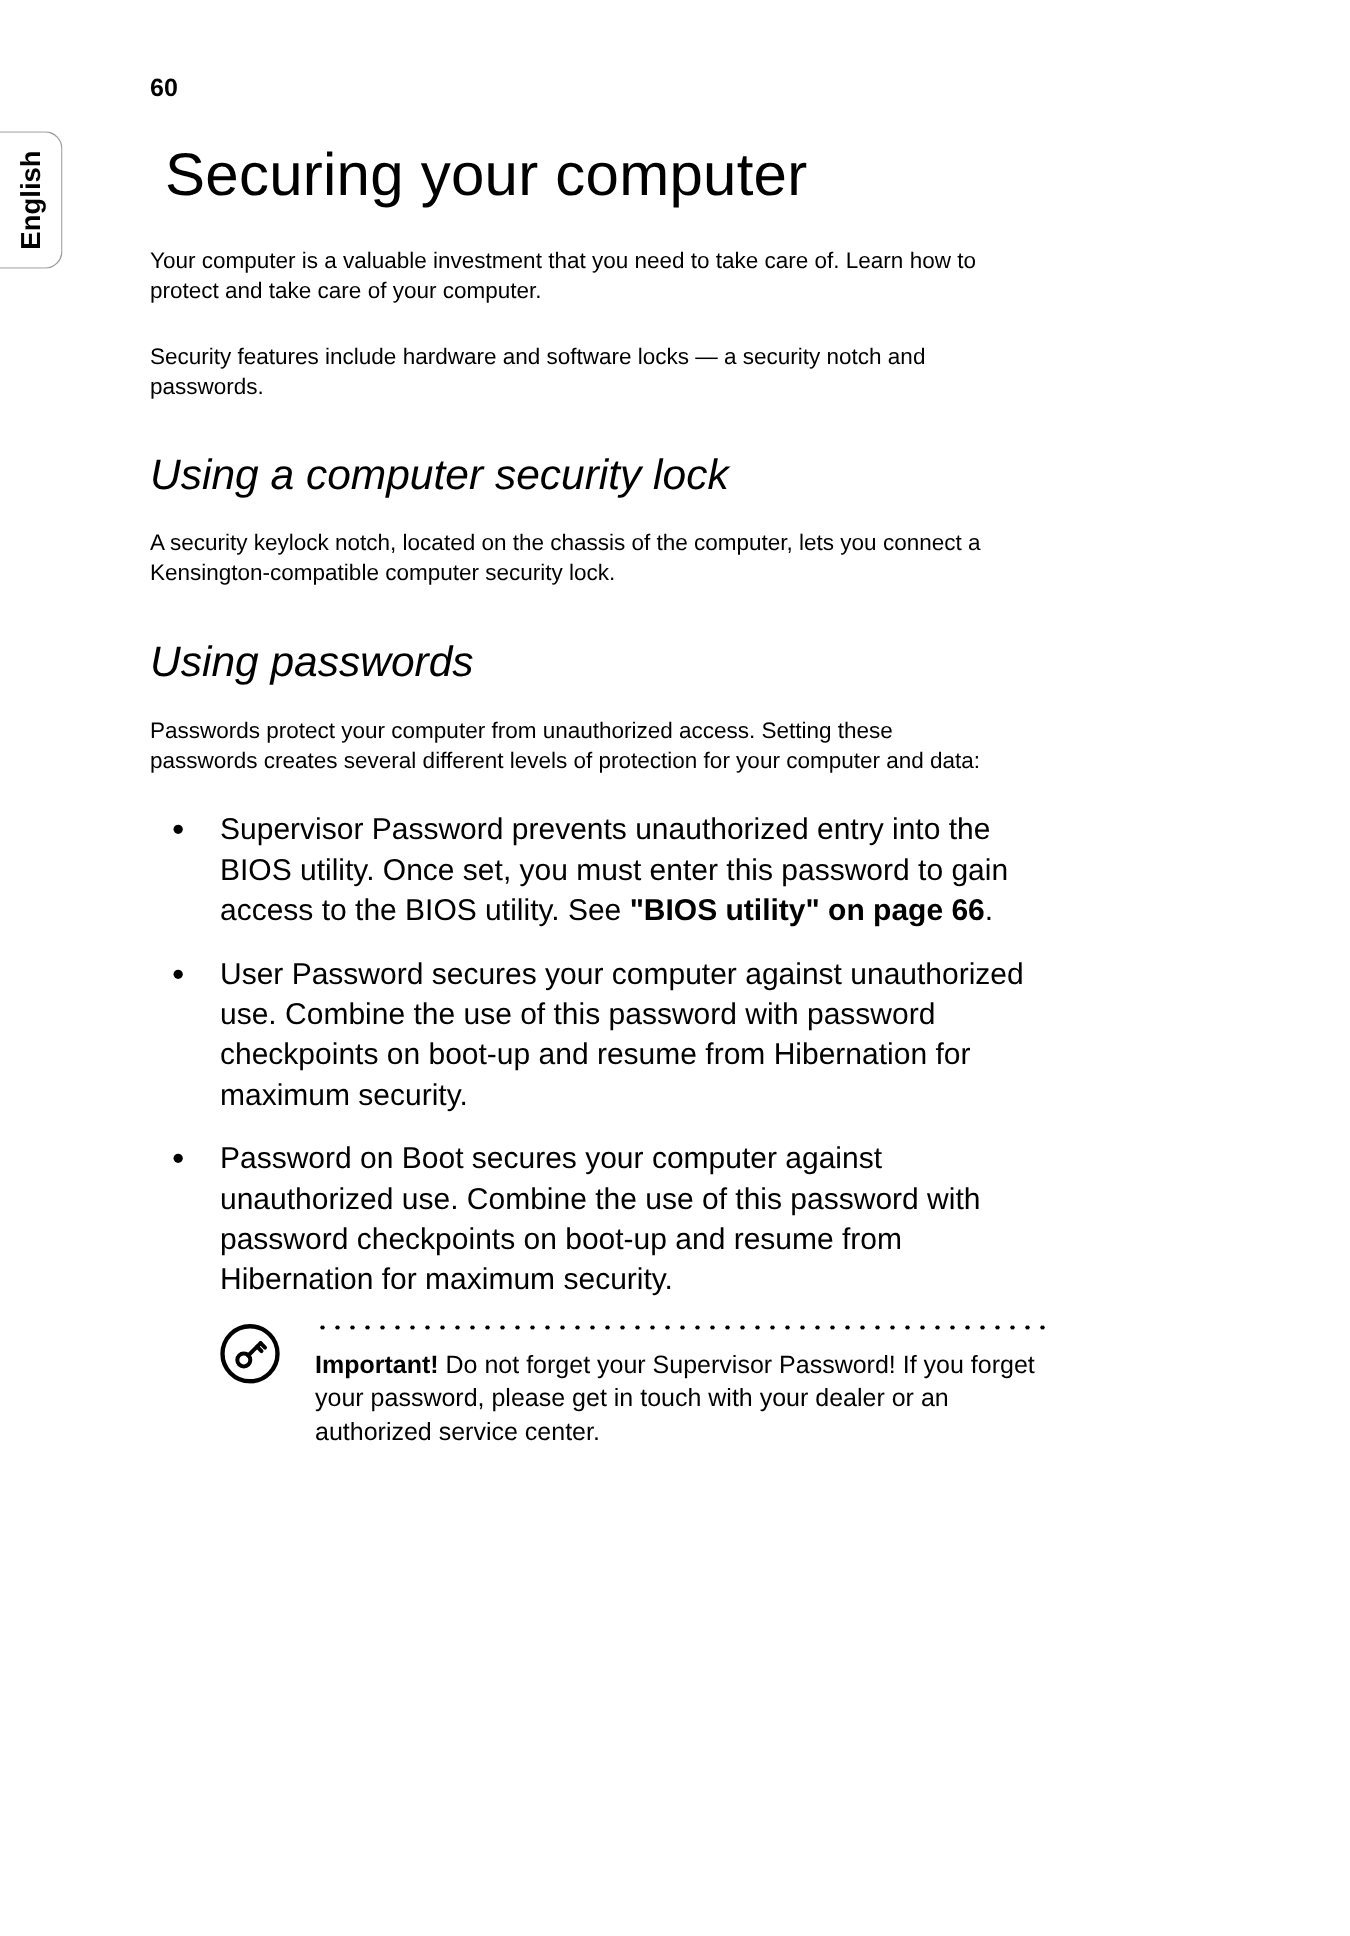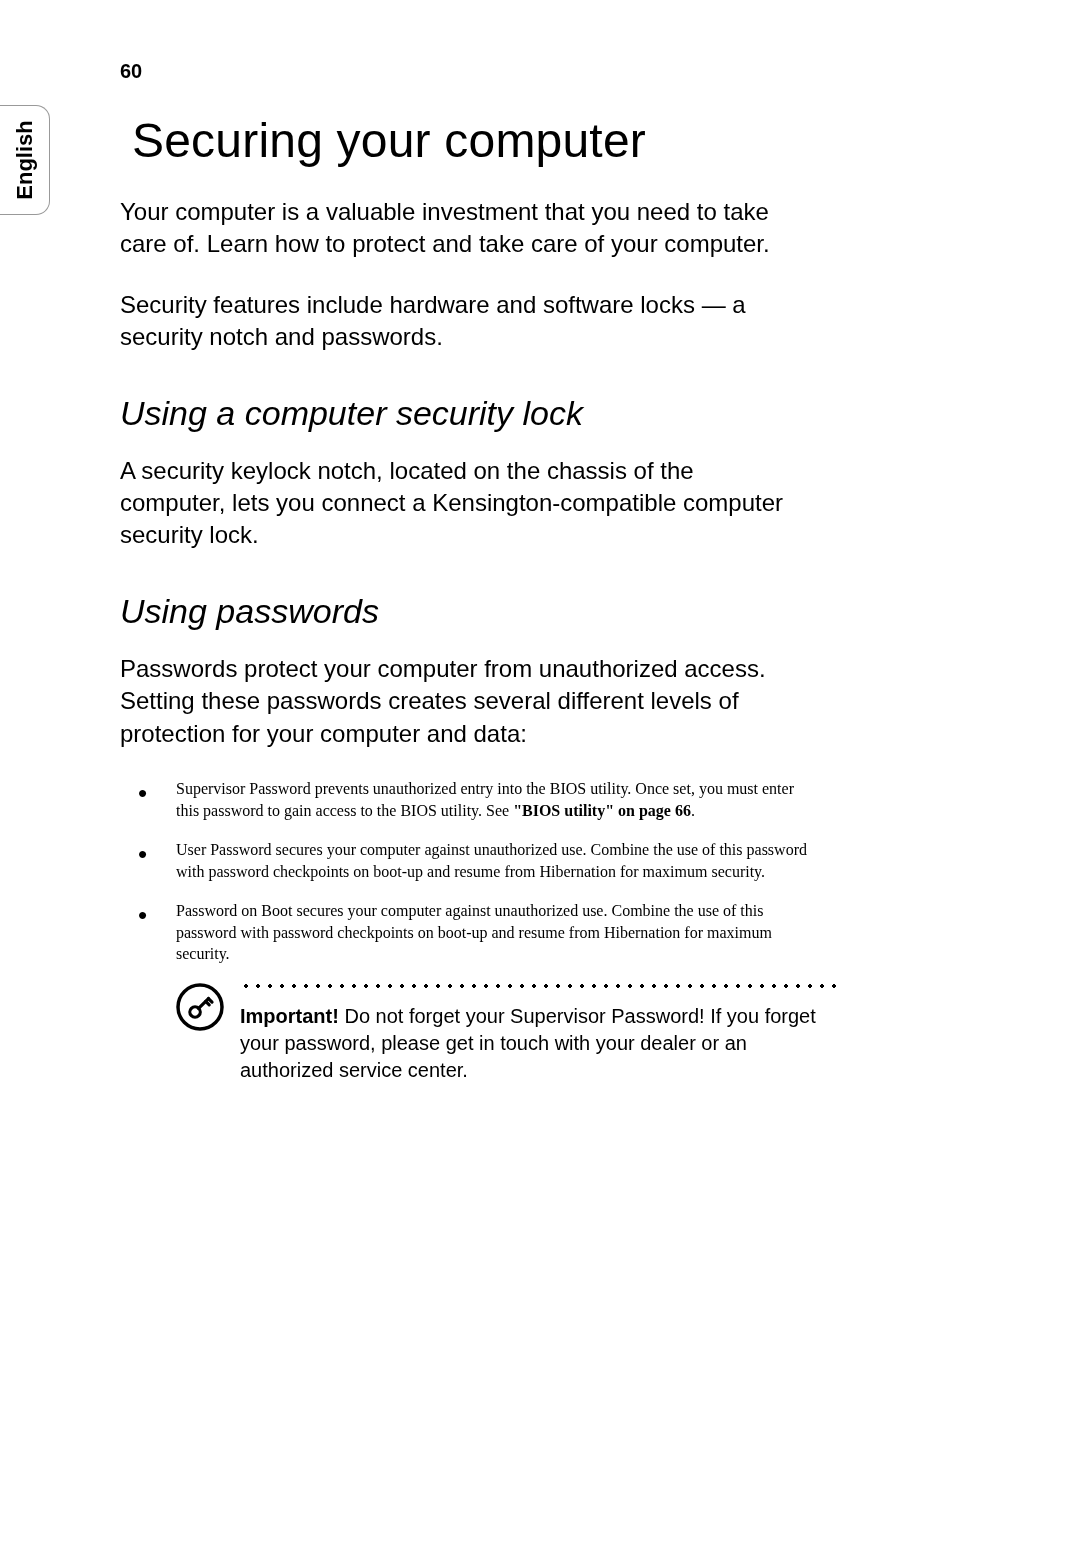--- a/index.html
+++ b/index.html
@@ -44,54 +44,53 @@
     margin-left: 12px;
   }
   h2 {
     font-size: 34px;
     font-weight: 400;
     margin-top: 40px;
     margin-bottom: 22px;
     font-style: italic;
   }
   p.body {
-    font-size: 24px;
+    font-size: 18px;
     line-height: 1.35;
     margin-bottom: 28px;
     max-width: 680px;
     font-weight: 500;
   }
   ul.bullets {
     list-style: none;
     margin: 0 0 10px 0;
     padding: 0;
   }
   ul.bullets li {
     position: relative;
     padding-left: 56px;
-    font-size: 16px;
+    font-size: 24px;
     line-height: 1.35;
     margin-bottom: 18px;
     max-width: 700px;
     font-weight: 500;
-    font-family: Liberation Serif, serif;
   }
   ul.bullets li::before {
     content: "•";
     position: absolute;
     left: 18px;
     top: -2px;
     font-size: 26px;
     font-weight: 900;
   }
   .see-ref { font-weight: 700; }
   .note-block {
     display: flex;
     align-items: flex-start;
-    gap: 16px;
+    gap: 28px;
     margin-top: 10px;
     padding-left: 56px;
     max-width: 720px;
   }
   .note-icon {
     flex: 0 0 48px;
     width: 48px;
     height: 48px;
   }
   .note-body { flex: 1; }

